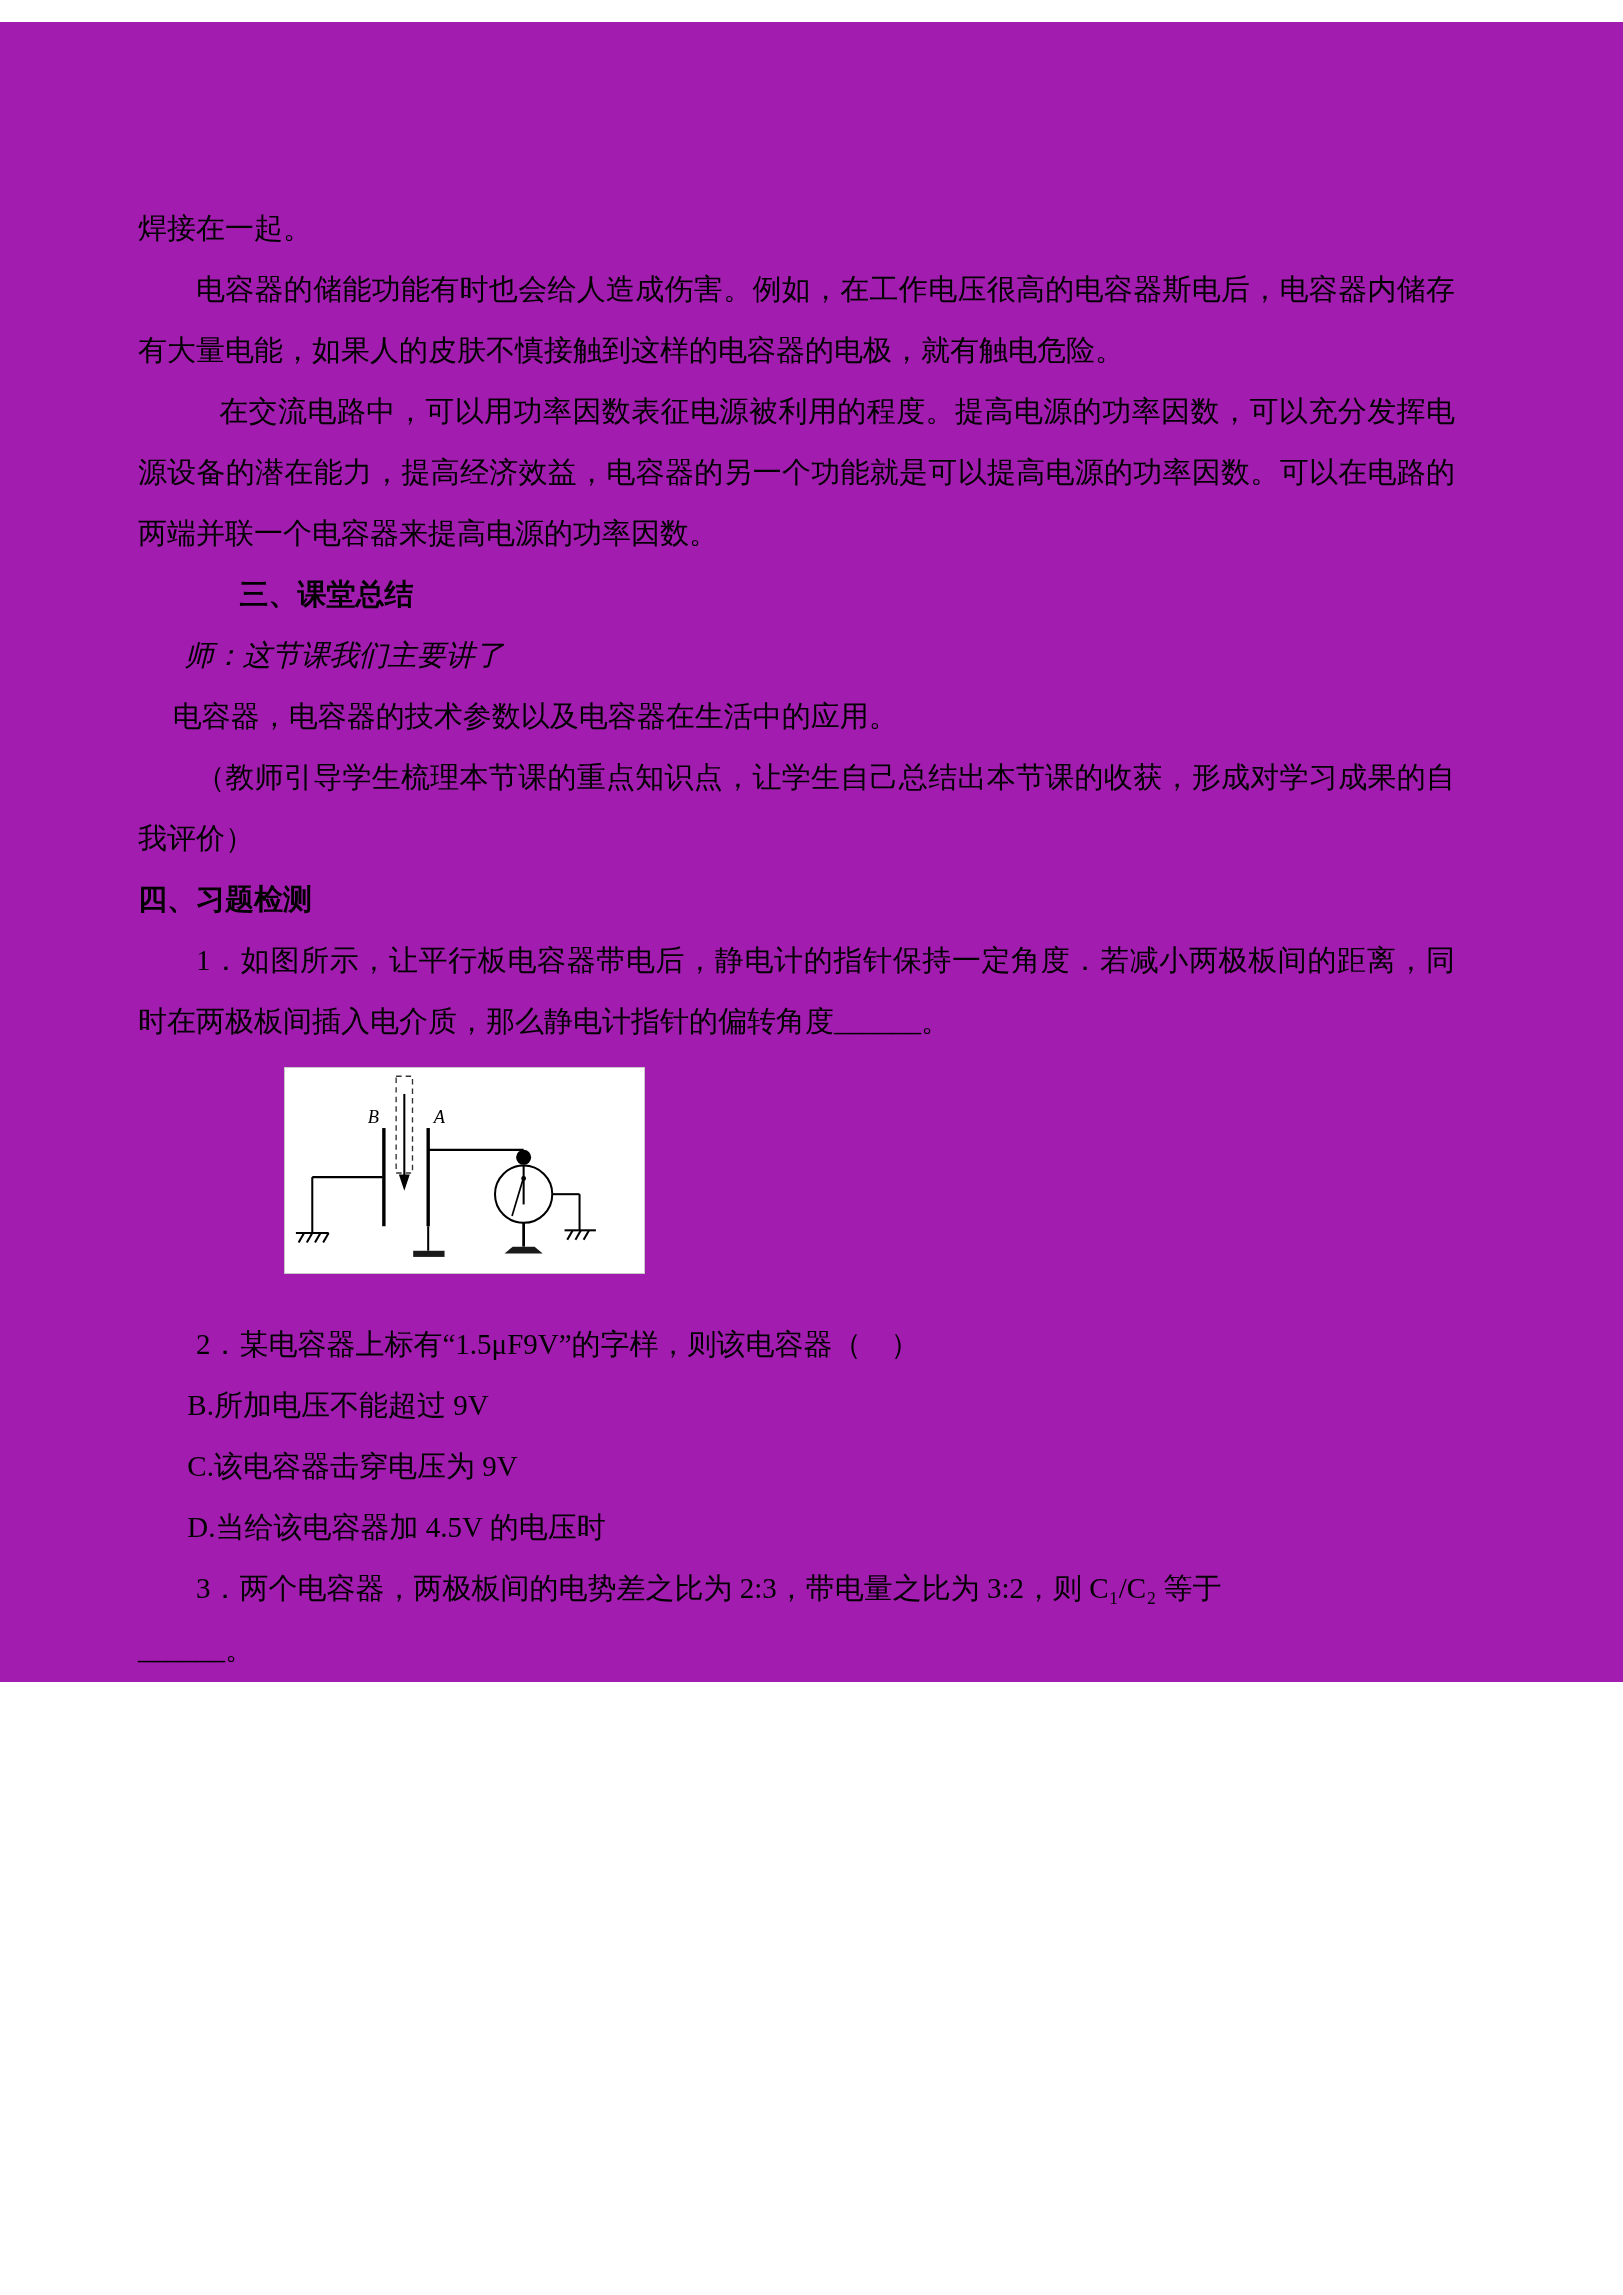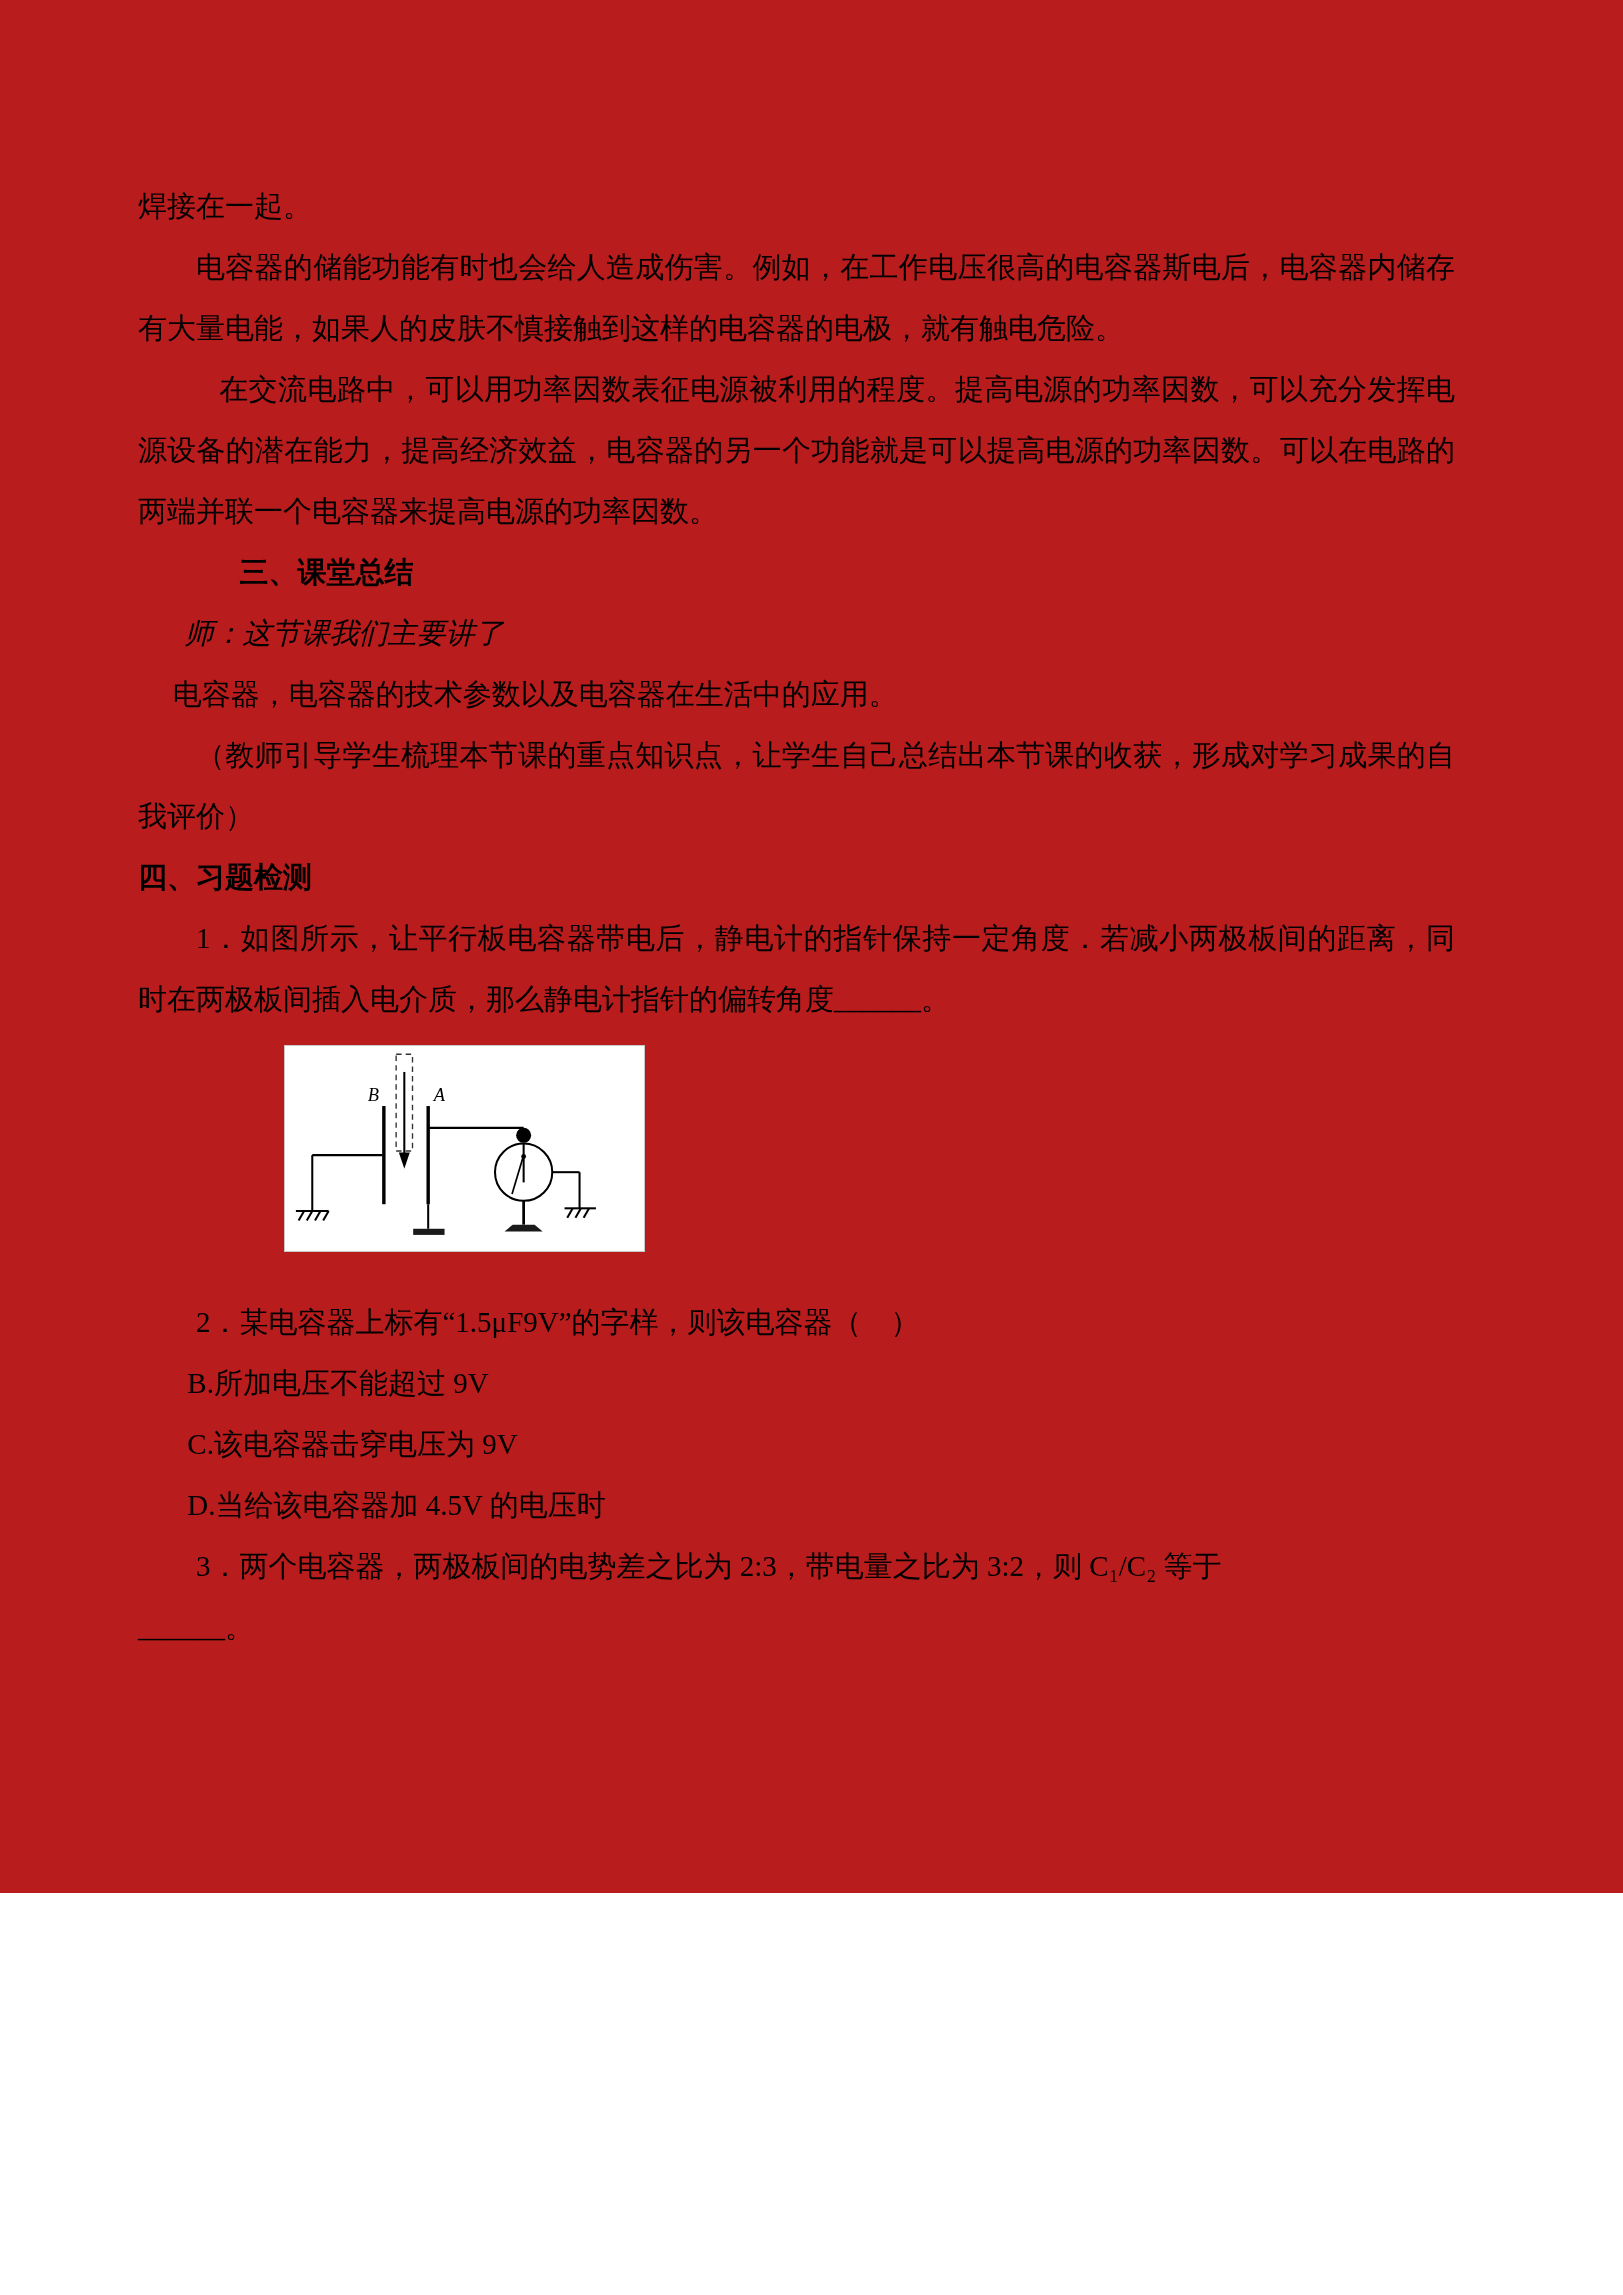--- a/index.html
+++ b/index.html
@@ -1,24 +1,25 @@
 <!DOCTYPE html>
 <html style="font-size:11px"><head>
 <meta charset="utf-8">
 <style>
   * { box-sizing: border-box; }
   html, body { margin: 0; padding: 0; background: #ffffff; }
   .page {
     position: relative;
     width: 1623px;
-    height: 1893px;
-    background: #b91c1c;
+    height: 1660px;
+    background: #a21caf;
     color: #000000;
     font-family: "Liberation Serif", "DejaVu Serif", serif;
     overflow: hidden;
+    margin-top: 22px;
   }
   .content {
     position: absolute;
     left: 138px;
     top: 176px;
     width: 1317px;
     font-size: 29px;
     line-height: 61px;
   }
   .content p {

